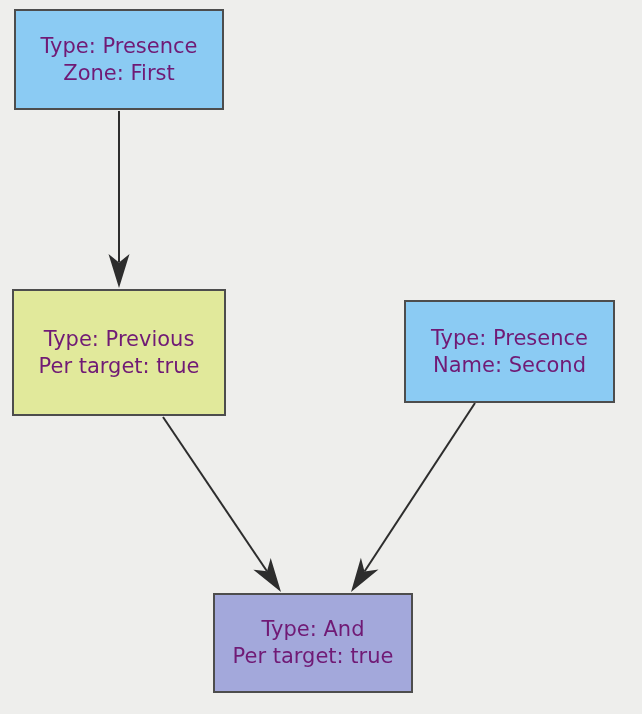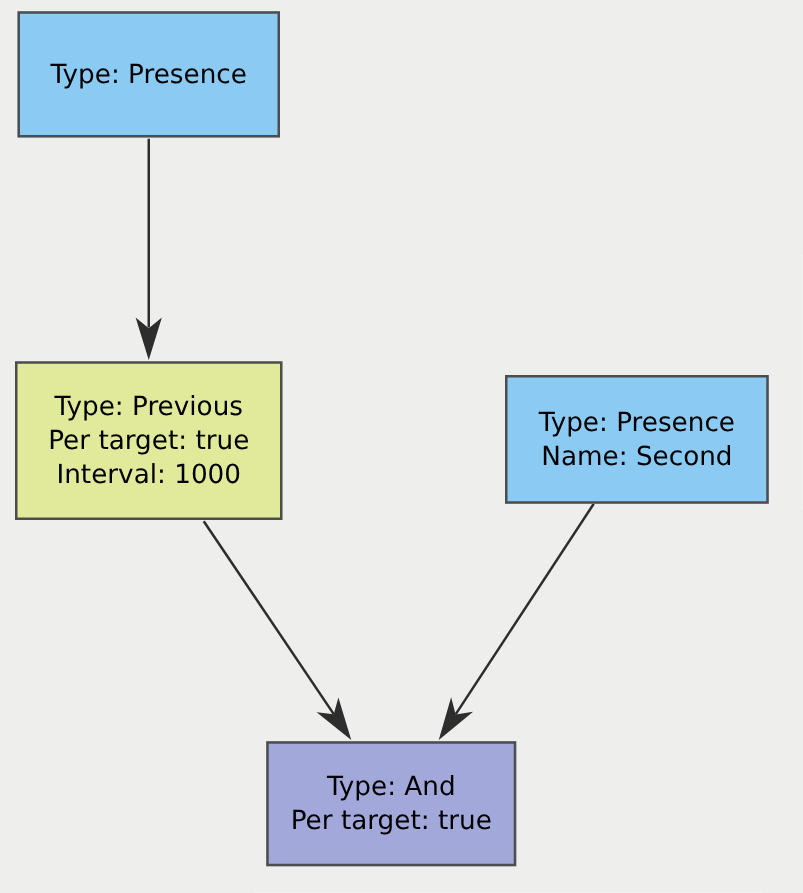--- a/index.html
+++ b/index.html
@@ -35,21 +35,21 @@
     white-space: nowrap;
   }
   #node-first    { left: 14px;  top: 9px;   width: 210px; height: 101px; }
   #node-previous { left: 12px;  top: 289px; width: 214px; height: 127px; }
   #node-second   { left: 404px; top: 300px; width: 211px; height: 103px; }
   #node-and      { left: 213px; top: 593px; width: 200px; height: 100px; }
 </style>
 </head>
 <body>
 
-<div class="stage" style="background-color: rgb(238, 238, 236); color: #000000;">
+<div class="stage" style="background-color: rgb(238, 238, 236); color: #701a75;">
 
   <svg class="edges-layer" viewBox="0 0 642 714" xmlns="http://www.w3.org/2000/svg">
 
     <g>
       <line x1="119" y1="111" x2="119" y2="262" stroke-width="2" stroke="#2D2D2D"></line>
       <polygon points="119,288 108.5,254 119,262.5 129.5,254" fill="#2D2D2D"></polygon>
     </g>
 
     <g>
       <line x1="163" y1="417" x2="267" y2="571.3" stroke-width="2" stroke="#2D2D2D"></line>
@@ -57,26 +57,26 @@
     </g>
 
     <g>
       <line x1="475" y1="403" x2="364.5" y2="571.5" stroke-width="2" stroke="#2D2D2D"></line>
       <polygon points="351,592 360.9,557.8 364.5,571.5 378.5,569.4" fill="#2D2D2D"></polygon>
     </g>
   </svg>
 
   <div class="node" id="node-first" style="background-color: rgb(139, 203, 243); border-color: rgb(77, 77, 77);">
     <div>Type: Presence</div>
+    <div>Zone: First</div>
   </div>
 
   <div class="node" id="node-previous" style="background-color: rgb(225, 233, 155); border-color: rgb(77, 77, 77);">
     <div>Type: Previous</div>
     <div>Per target: true</div>
-    <div>Interval: 1000</div>
   </div>
 
   <div class="node" id="node-second" style="background-color: rgb(139, 203, 243); border-color: rgb(77, 77, 77);">
     <div>Type: Presence</div>
     <div>Name: Second</div>
   </div>
 
   <div class="node" id="node-and" style="background-color: rgb(163, 168, 219); border-color: rgb(77, 77, 77); justify-content: center;">
     <div>Type: And</div>
     <div>Per target: true</div>

